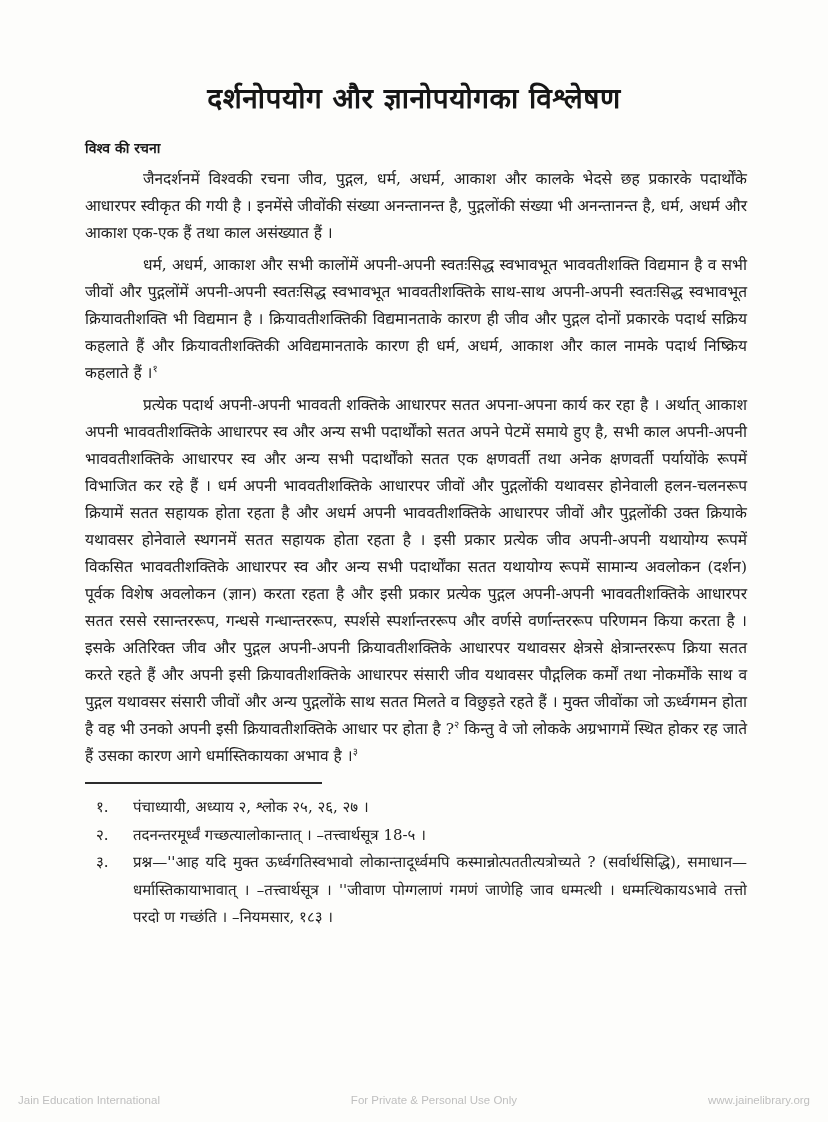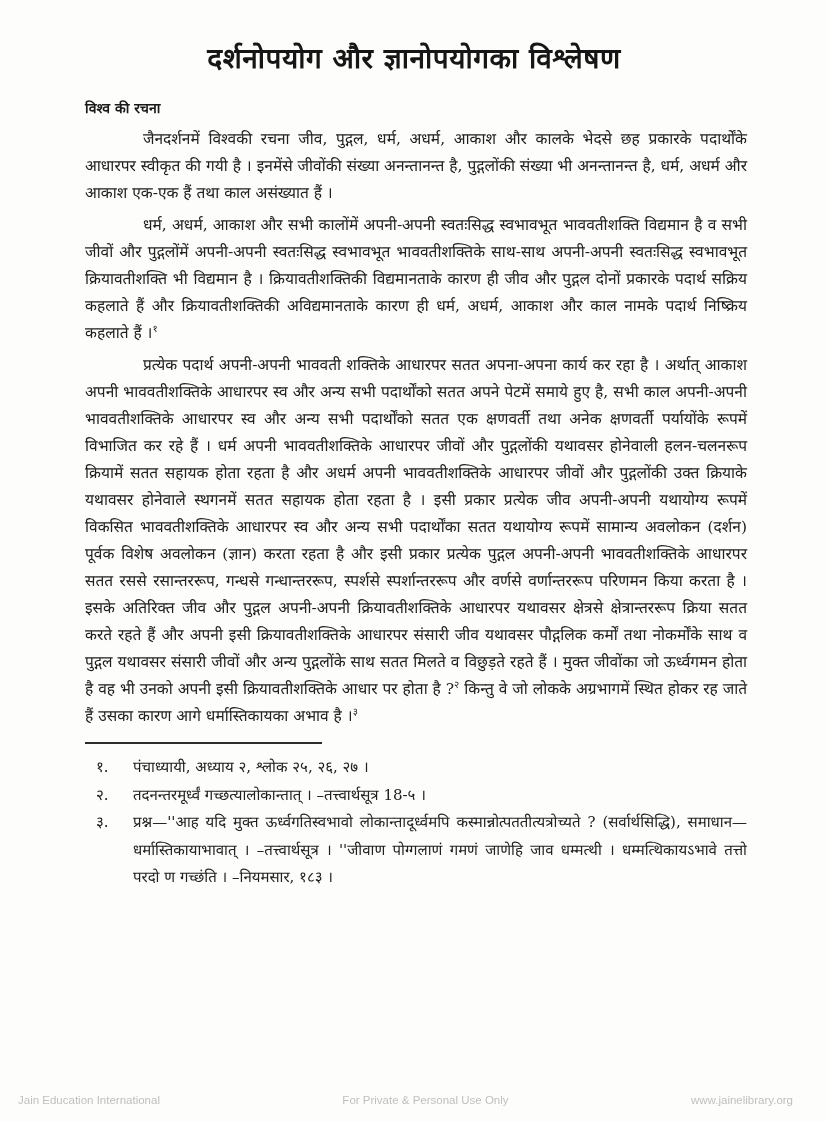--- a/index.html
+++ b/index.html
@@ -13,21 +13,21 @@
     height: 1122px;
     margin: 0 auto;
     background: #fdfdfb;
     color: #1e1e1e;
     font-family: "DejaVu Serif", "Liberation Serif", serif;
     overflow: hidden;
     box-sizing: border-box;
   }
   .title {
     margin: 0;
-    padding-top: 42px;
+    padding-top: 82px;
     text-align: center;
     font-size: 28px;
     line-height: 34px;
     font-weight: bold;
     letter-spacing: 0.5px;
     color: #161616;
   }
   .content {
     margin: 22px 81px 0 85px;
   }
@@ -69,21 +69,21 @@
     flex: none;
     width: 37px;
   }
   .fn-text {
     flex: 1;
     text-align: justify;
   }
   .footer {
     position: absolute;
     left: 0;
-    right: 17px;
+    right: 0;
     bottom: 16px;
     display: flex;
     justify-content: space-between;
     align-items: baseline;
     padding: 0 18px;
     font-family: "Liberation Sans", "DejaVu Sans", sans-serif;
     font-size: 11.5px;
     color: #bfbfbf;
   }
 </style>

